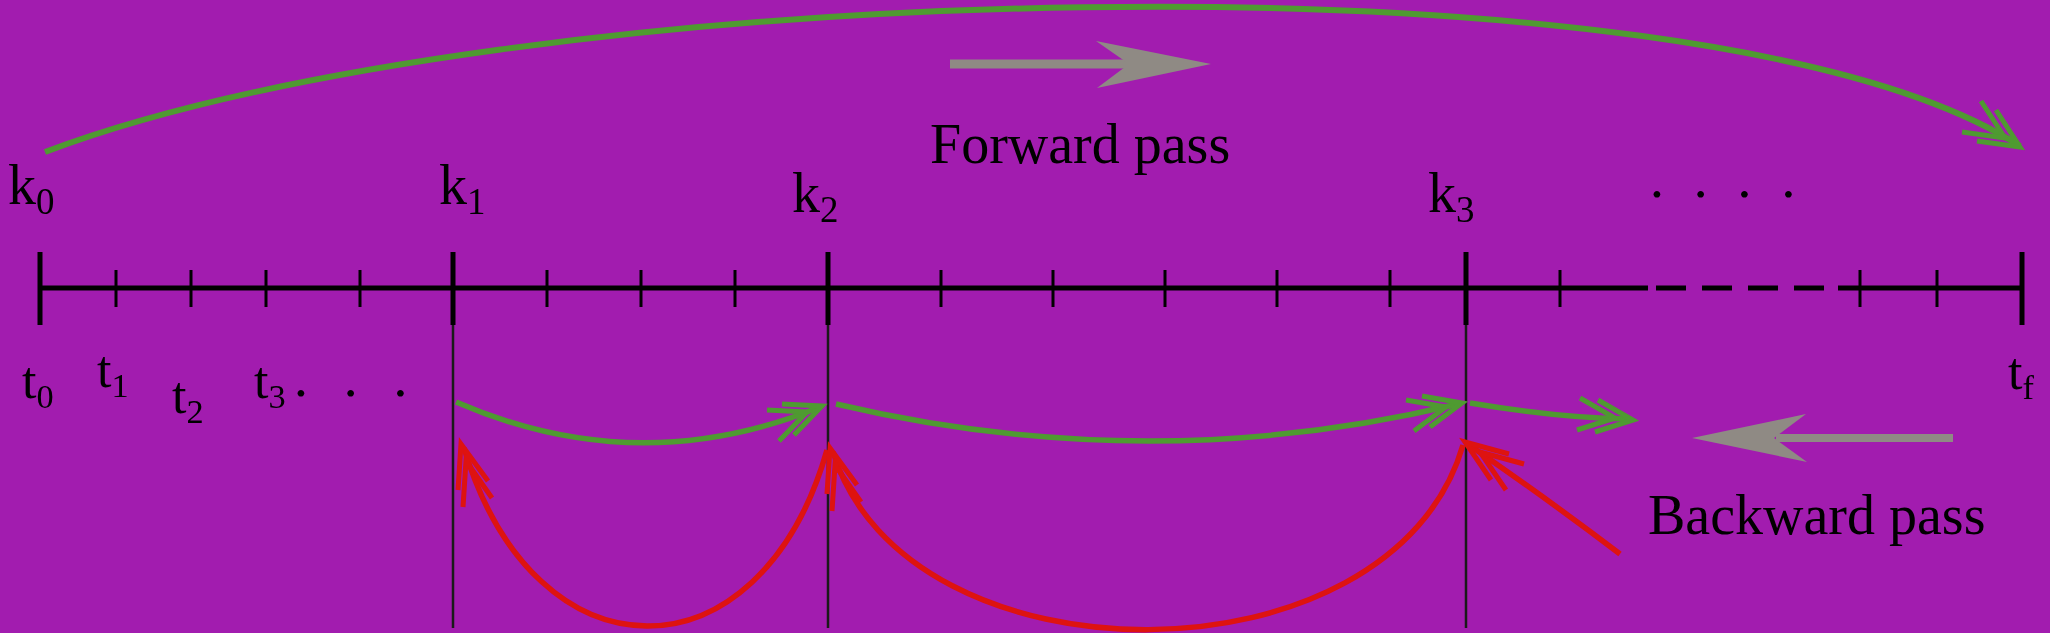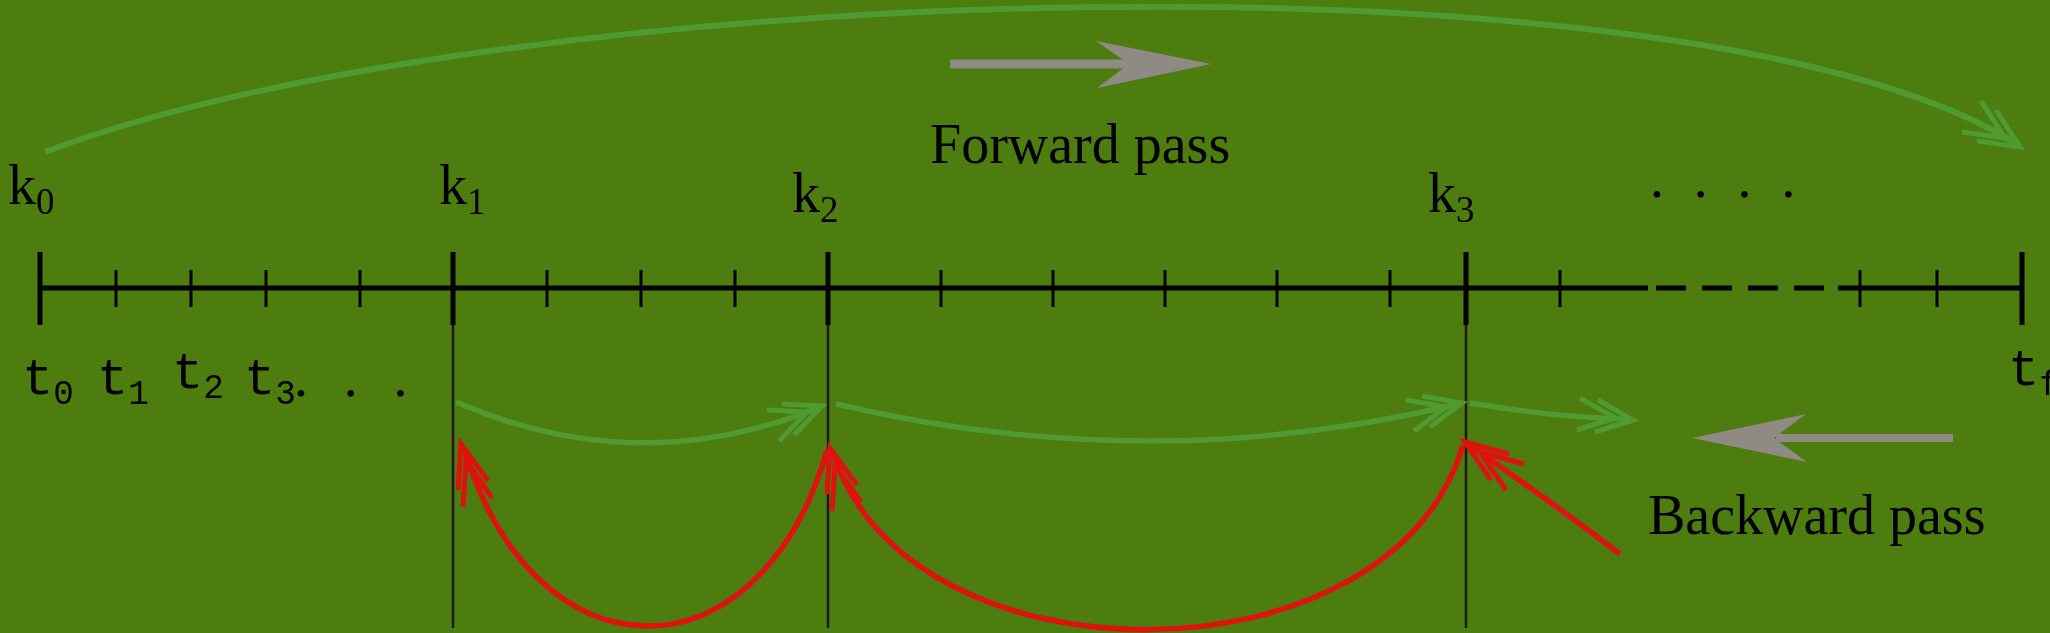--- a/index.html
+++ b/index.html
@@ -2,26 +2,26 @@
 <html style="--green: #4f9a31; --red: #de1310; --gray: #8f8a84; --black: #000000;"><head>
 <meta charset="utf-8">
 <style>
   :root{
     --green:#4f9a31; --red:#de1310; --gray:#8f8a84; --black:#000000;
   }
   html,body{margin:0;padding:0;background:#fff;}
   #stage{
     position:relative; width:2050px; height:633px; overflow:hidden;
     font-family:"Liberation Serif","DejaVu Serif",serif; color:var(--black);
-    background:#4d7c0f;
+    background:#a21caf;
   }
   #drawing{position:absolute;left:0;top:0;}
   .lbl{position:absolute; line-height:1; white-space:nowrap;}
   .klbl{font-size:56px;}
-  .tlbl{font-size:52px;font-family:Liberation Mono, monospace;}
+  .tlbl{font-size:52px;}
   .pass{font-size:56px;}
   .sub{font-size:.66em; vertical-align:-0.28em;}
   .dots-top{font-size:28px; letter-spacing:34px;}
   .dots-bottom{font-size:28px; letter-spacing:40px;}
   
   .axis{stroke:var(--black); stroke-width:5; fill:none;}
   .axis-dash{stroke:var(--black); stroke-width:5; fill:none; stroke-dasharray:30 16;}
   .tick-major{stroke:var(--black); stroke-width:5; fill:none;}
   .tick-minor{stroke:var(--black); stroke-width:3; fill:none;}
   .guide{stroke:#1a1a1a; stroke-width:2.5; fill:none;}
@@ -89,22 +89,22 @@
     </g>
   </svg>
 
   <div class="lbl klbl" style="left:8px;top:157px"><span>k</span><span class="sub">0</span></div>
   <div class="lbl klbl" style="left:439px;top:157px"><span>k</span><span class="sub">1</span></div>
   <div class="lbl klbl" style="left:792px;top:165px"><span>k</span><span class="sub">2</span></div>
   <div class="lbl klbl" style="left:1428px;top:165px"><span>k</span><span class="sub">3</span></div>
   <div class="lbl dots-top" style="left:1652px;top:181px">••••</div>
 
   <div class="lbl tlbl" style="left:22px;top:355px"><span>t</span><span class="sub">0</span></div>
-  <div class="lbl tlbl" style="left:97px;top:355px"><span>t</span><span class="sub">1</span></div>
-  <div class="lbl tlbl" style="left:172px;top:349px"><span>t</span><span class="sub">2</span></div>
-  <div class="lbl tlbl" style="left:244px;top:355px"><span>t</span><span class="sub">3</span></div>
+  <div class="lbl tlbl" style="left:97px;top:344px"><span>t</span><span class="sub">1</span></div>
+  <div class="lbl tlbl" style="left:172px;top:370px"><span>t</span><span class="sub">2</span></div>
+  <div class="lbl tlbl" style="left:254px;top:355px"><span>t</span><span class="sub">3</span></div>
   <div class="lbl dots-bottom" style="left:296px;top:380px">•••</div>
   <div class="lbl tlbl" style="left:2008px;top:346px"><span>t</span><span class="sub">f</span></div>
 
   <div class="lbl pass" style="left:1648px;top:487px">Backward pass</div>
   <div class="lbl pass" style="left:930px;top:116px">Forward pass</div>
 
 </div>
 
 </body></html>

